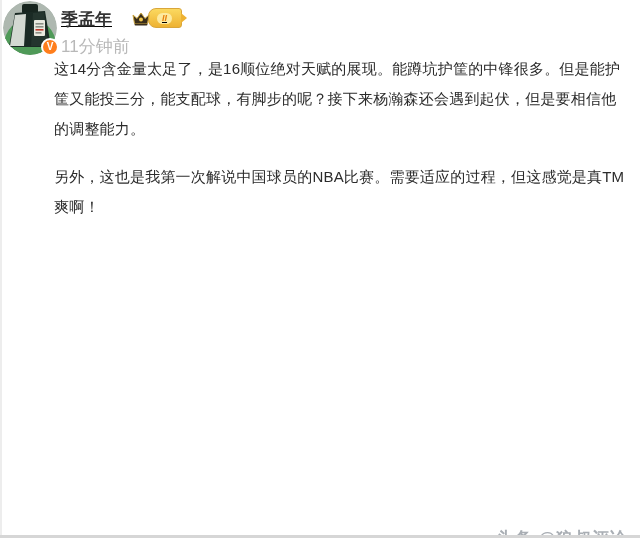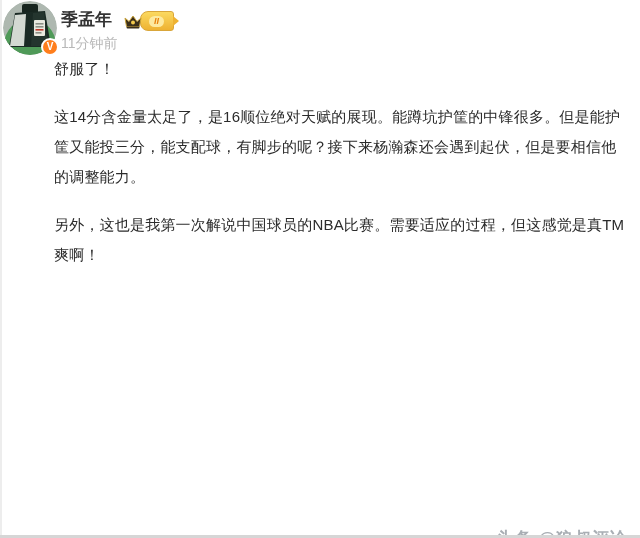--- a/index.html
+++ b/index.html
@@ -51,22 +51,23 @@
     color: #ffffff;
     font-size: 10px;
     font-weight: bold;
     line-height: 14px;
     text-align: center;
   }
   .author-line {
     position: absolute;
     left: 61px; top: 8px;
     display: flex;
-    align-items: flex-end;
-    gap: 11px;
+    align-items: flex-start;
+    gap: 19px;
+    text-decoration: underline;
   }
   .author-name {
     font-size: 17px;
     font-weight: 700;
     color: #333333;
     cursor: pointer;
   }
   .level-badge {
     display: inline-flex;
     align-items: center;
@@ -104,21 +105,21 @@
   .level-text {
     font-size: 9px;
     font-weight: 700;
     font-style: italic;
     color: #e8820c;
     line-height: 1;
   }
   .timestamp {
     position: absolute;
     left: 61px; top: 35px;
-    font-size: 14px;
+    font-size: 17px;
     color: #b8b8b8;
   }
 
   
   .post-content {
     position: absolute;
     left: 0; top: 54px;
     width: 640px;
     padding: 0 10px 0 54px;
   }
@@ -186,20 +187,19 @@
           <span class="level-text">II</span>
         </span>
       </span>
     </span>
   </div>
 
   <div class="timestamp">11分钟前</div>
 </div>
 
 <div class="post-content">
-    <p class="para">舒服了！</p>
     <p class="para">这14分含金量太足了，是16顺位绝对天赋的展现。能蹲坑护筐的中锋很多。但是能护筐又能投三分，能支配球，有脚步的呢？接下来杨瀚森还会遇到起伏，但是要相信他的调整能力。</p>
     <p class="para">另外，这也是我第一次解说中国球员的NBA比赛。需要适应的过程，但这感觉是真TM爽啊！</p>
   </div>
 
 <div class="watermark">头条 @狼叔评论</div>
 
 <div class="edge-bottom"></div>
 
 </body></html>

